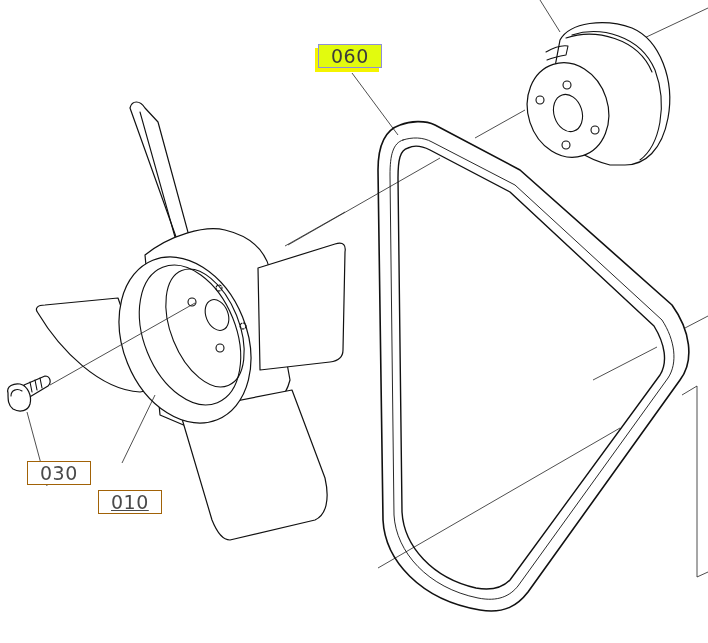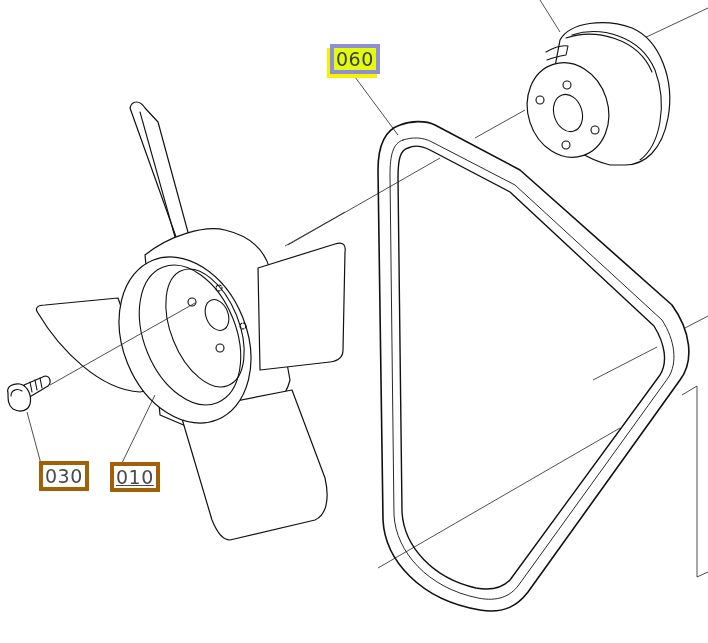--- a/index.html
+++ b/index.html
@@ -5,26 +5,25 @@
     html, body { margin: 0; padding: 0; background: #ffffff; }
     body { width: 708px; height: 643px; overflow: hidden; position: relative;
            font-family: "DejaVu Sans", sans-serif; }
     #diagram { position: absolute; left: 0; top: 0; width: 708px; height: 643px; }
     .callout {
       position: absolute;
       font-family: "DejaVu Sans", sans-serif;
       font-size: 19px;
       line-height: 22px;
       color: #4a4a4a;
-      border: 4px solid #a16207;
-      padding: 0 2px;
+      border: 1px solid #a16207;
+      padding: 0 12px;
       background: #ffffff;
       letter-spacing: 0.5px;
       cursor: pointer;
-      margin-left: 12px;
     }
     .callout.hl {
       background: #e2fb0e;
       color: #3c3c3c;
       border-color: #8f8fd8;
       box-shadow: -3px 4px 0 0 #f4f400;
     }
     .ln { fill: none; stroke: #111; stroke-width: 1.1; stroke-linecap: round; stroke-linejoin: round; }
     .thin { fill: none; stroke: #222; stroke-width: 0.8; }
     .fill-w { fill: #ffffff; stroke: #111; stroke-width: 1.2; stroke-linejoin: round; }
@@ -97,14 +96,14 @@
   <g>
     <line class="thin" x1="352" y1="73" x2="398" y2="135"></line>
     <line class="thin" x1="50" y1="385" x2="195" y2="303"></line>
     <line class="thin" x1="155" y1="395" x2="122" y2="463"></line>
     <line class="thin" x1="27" y1="412" x2="47" y2="486"></line>
     <line class="thin" x1="285" y1="246" x2="345" y2="212"></line>
   </g>
 </svg>
 
 <div class="callout hl" style="left:318px; top:44px;">060</div>
-<div class="callout" style="left:98px; top:462px;text-decoration:underline;">010</div>
+<div class="callout" style="left:98px; top:490px;text-decoration:underline;">010</div>
 <div class="callout" style="left:27px; top:461px;">030</div>
 
 </body></html>

